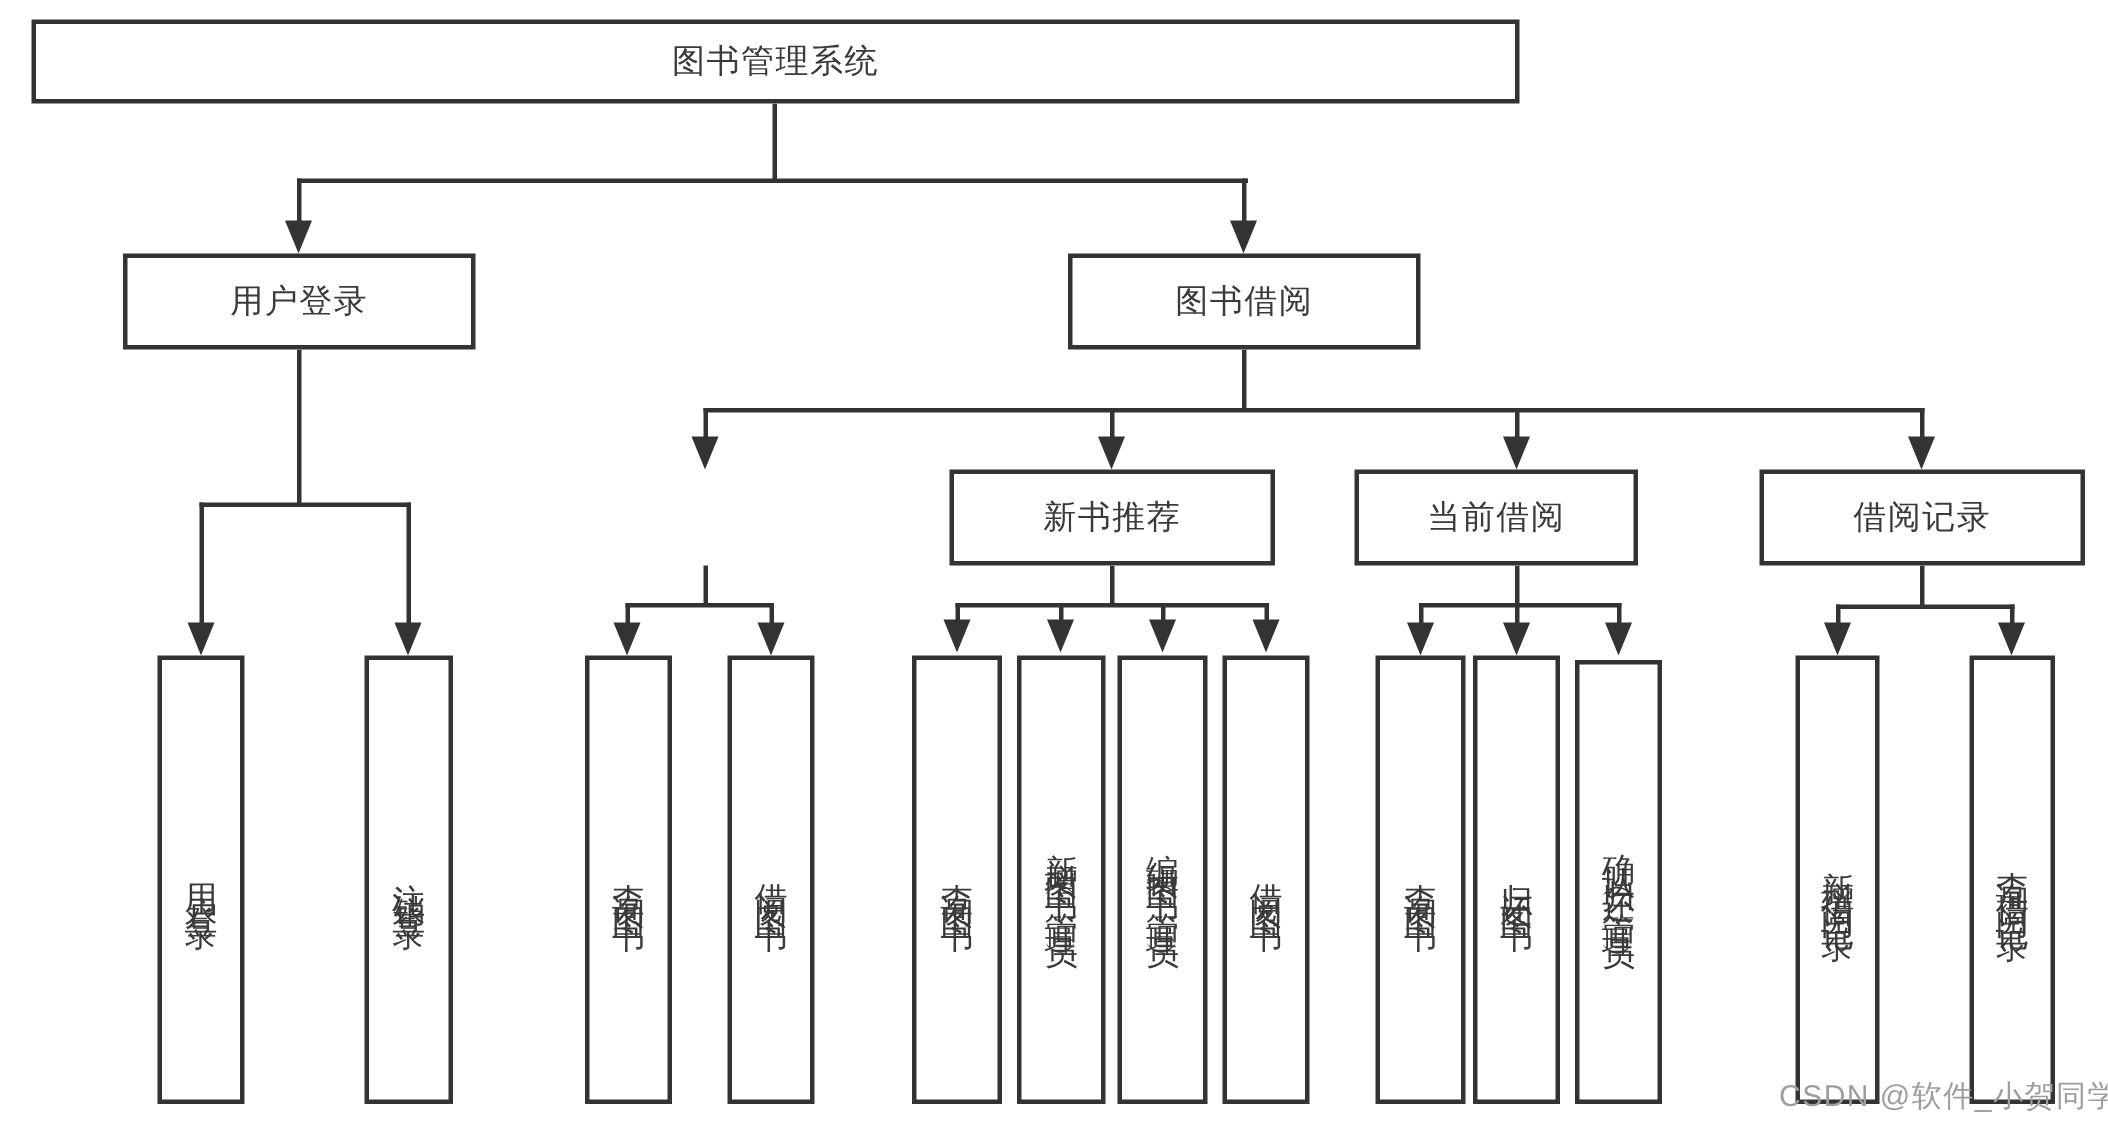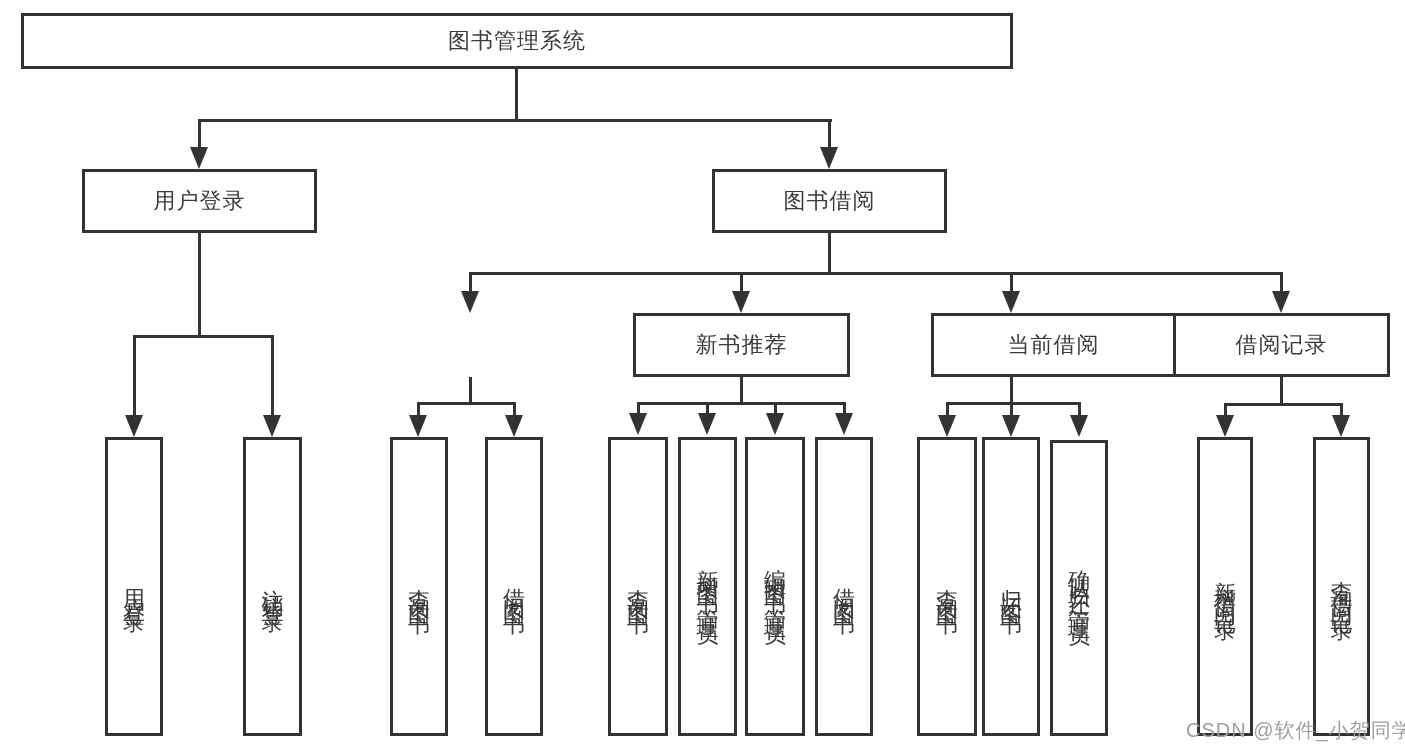--- a/index.html
+++ b/index.html
@@ -133,21 +133,21 @@
   <div class="box" style="left:82px;top:169px;width:235px;height:64px;">
     <span>用户登录</span>
   </div>
   <div class="box" style="left:712px;top:169px;width:235px;height:64px;">
     <span>图书借阅</span>
   </div>
 
   <div class="box" style="left:633px;top:313px;width:217px;height:64px;">
     <span>新书推荐</span>
   </div>
-  <div class="box" style="left:903px;top:313px;width:245px;height:64px;margin-left:28px;">
+  <div class="box" style="left:903px;top:313px;width:189px;height:64px;">
     <span>当前借阅</span>
   </div>
   <div class="box" style="left:1173px;top:313px;width:217px;height:64px;">
     <span>借阅记录</span>
   </div>
 
   <div class="box vbox" style="left:105px;top:437px;width:58px;height:299px;">
     <span>用户登录</span>
   </div>
   <div class="box vbox" style="left:243px;top:437px;width:59px;height:299px;">

